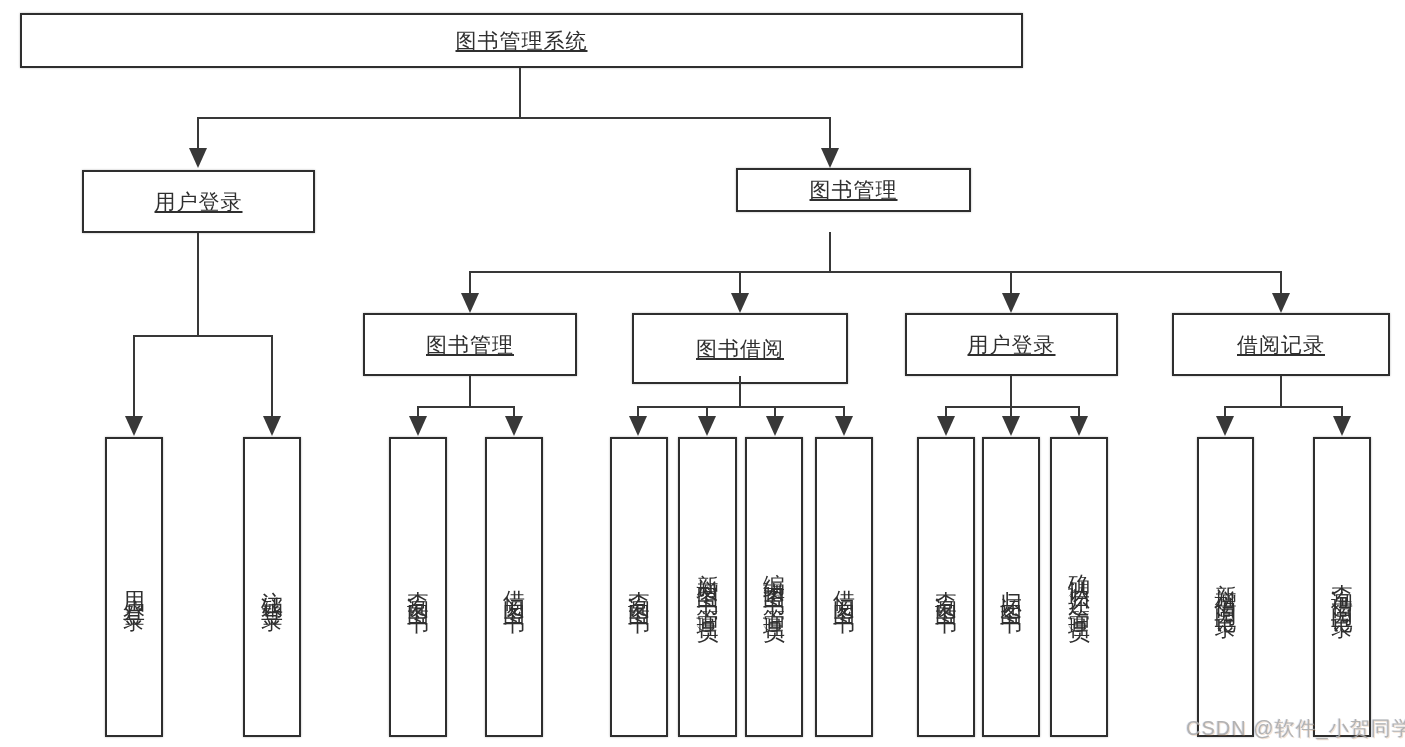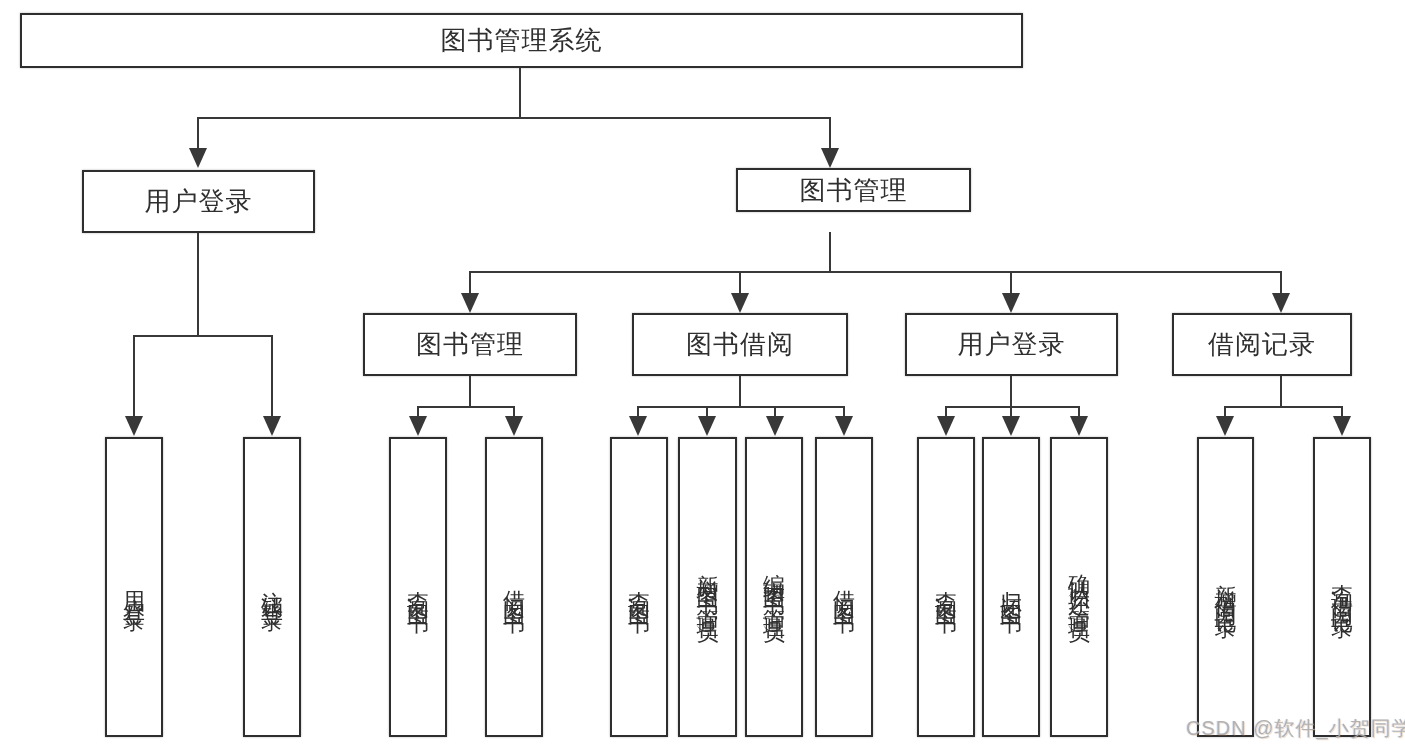--- a/index.html
+++ b/index.html
@@ -5,21 +5,21 @@
   html,body { margin:0; padding:0; background:#ffffff; }
   .stage {
     position:relative; width:1405px; height:747px; background:#ffffff;
     font-family:"Liberation Sans", sans-serif; color:#2f2f2f; overflow:hidden;
   }
   .box {
     position:absolute; background:#ffffff; border:2px solid #2e2e2e;
     box-sizing:border-box; display:flex; align-items:center; justify-content:center;
     box-shadow:0 0 2px rgba(0,0,0,.28);
   }
-  .hlabel { font-size:26px; letter-spacing:1px; white-space:nowrap; }
+  .hlabel { font-size:21px; letter-spacing:1px; white-space:nowrap;text-decoration:underline; }
   .vtext {
     writing-mode:vertical-rl; text-orientation:mixed;
     font-size:22px; letter-spacing:7px; line-height:1; white-space:nowrap;
   }
   .hl, .vl { position:absolute; background:#383838; }
   .hl { height:2px; }
   .vl { width:2px; }
   .ar {
     position:absolute; width:0; height:0;
     border-left:9px solid transparent; border-right:9px solid transparent;
@@ -46,29 +46,29 @@
   </div>
 
   <div class="box" style="left:736px;top:168px;width:235px;height:44px">
     <span class="hlabel">图书管理</span>
   </div>
 
   <div class="box" style="left:363px;top:313px;width:214px;height:63px">
     <span class="hlabel">图书管理</span>
   </div>
 
-  <div class="box" style="left:632px;top:313px;width:216px;height:63px">
+  <div class="box" style="left:632px;top:313px;width:216px;height:71px">
     <span class="hlabel">图书借阅</span>
   </div>
 
   <div class="box" style="left:905px;top:313px;width:213px;height:63px">
     <span class="hlabel">用户登录</span>
   </div>
 
-  <div class="box" style="left:1172px;top:313px;width:180px;height:63px">
+  <div class="box" style="left:1172px;top:313px;width:218px;height:63px">
     <span class="hlabel">借阅记录</span>
   </div>
 
   <div class="box" style="left:105px;top:437px;width:58px;height:300px">
     <span class="vtext">用户登录</span>
   </div>
 
   <div class="box" style="left:243px;top:437px;width:58px;height:300px">
     <span class="vtext">注销登录</span>
   </div>

